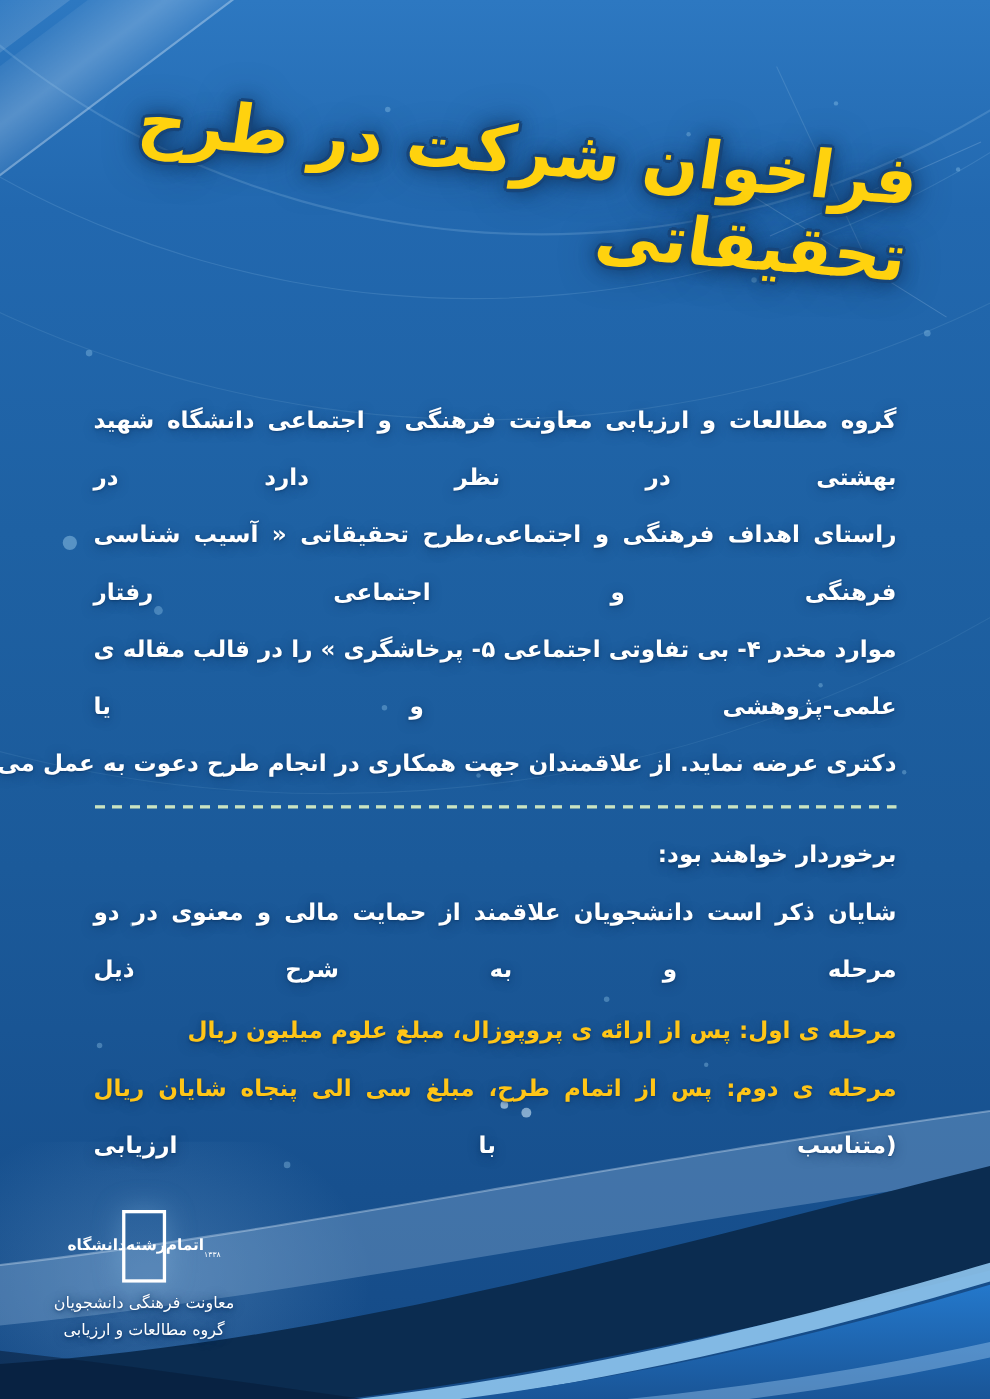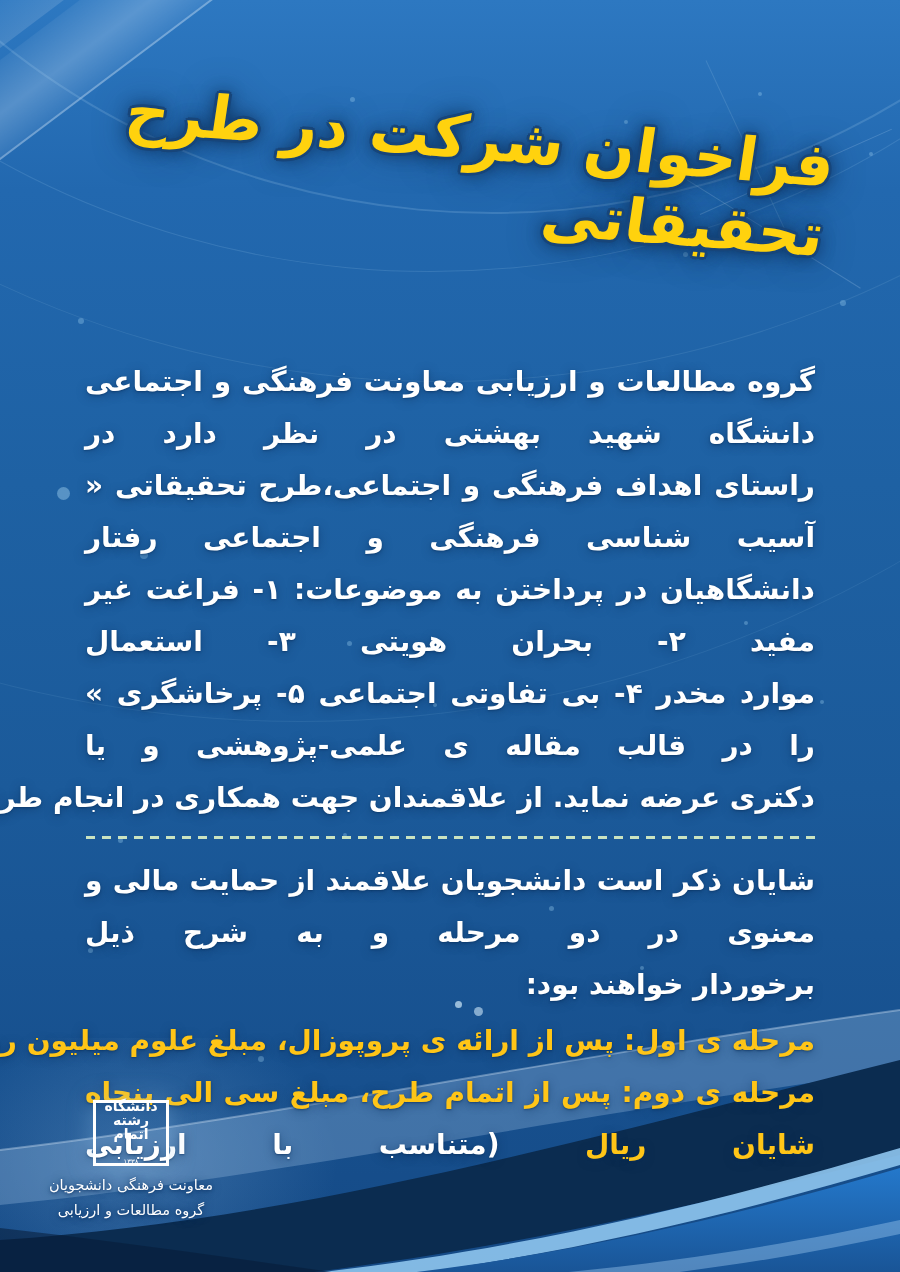--- a/index.html
+++ b/index.html
@@ -29,34 +29,34 @@
   
   .title{position:absolute;top:86px;left:70px;right:70px;height:170px;z-index:5;
     display:flex;align-items:center;justify-content:center;direction:rtl;
     transform:rotate(4.5deg) skewX(-4deg);
     font-size:60px;font-weight:bold;color:#ffd20e;letter-spacing:-1px;
     text-shadow:-3px 0 0 #17457a,3px 0 0 #17457a,0 -3px 0 #17457a,0 3px 0 #17457a,
       -2px -2px 0 #17457a,2px -2px 0 #17457a,-2px 2px 0 #17457a,2px 2px 0 #17457a,
       0 0 16px rgba(10,42,82,.95),0 0 34px rgba(10,42,82,.7);}
   
   .content{position:absolute;left:85px;right:85px;top:356px;z-index:5;direction:rtl;color:#fff;font-weight:bold;}
-  .line{font-size:28px;line-height:52px;white-space:nowrap;
+  .line{font-size:21px;line-height:52px;white-space:nowrap;
     text-shadow:0 1px 2px rgba(10,45,90,.55),0 2px 10px rgba(10,45,90,.5);}
   .jline{white-space:normal;text-align:justify;text-align-last:justify;}
   .rline{text-align:right;}
   .divider{height:3px;background:repeating-linear-gradient(to left,#d9efc4 0 9px,transparent 9px 16px);
     opacity:.92;}
   .div1{margin-top:12px;}
   .support{margin-top:16px;}
   .stages{margin-top:4px;}
   .yellow{color:#ffc517;}
   
   .logo-wrap{position:absolute;left:26px;top:1100px;width:210px;z-index:6;text-align:center;color:#fff;}
-  .logo-frame{margin:0 auto;width:76px;height:66px;border:3px solid #fff;box-sizing:border-box;
-    display:flex;flex-direction:column;align-items:center;justify-content:center;
+  .logo-frame{margin:0 auto;width:40px;height:66px;border:3px solid #fff;box-sizing:border-box;
+    display:flex;align-items:center;justify-content:center;
     box-shadow:0 0 26px rgba(140,190,230,.35);}
   .logo-word{font-size:14px;font-weight:bold;line-height:.98;letter-spacing:-1px;}
   .logo-year{font-size:7px;margin-top:16px;letter-spacing:1px;}
   .logo-caption{margin-top:7px;font-size:14.5px;line-height:1.72;direction:rtl;
     text-shadow:0 0 10px rgba(15,55,105,.95),0 1px 3px rgba(15,55,105,.85);}
 </style>
 </head>
 <body>
 
 <div class="poster">
@@ -110,30 +110,29 @@
     <path d="M300,300 C560,290 740,265 900,230 L900,244 C740,279 560,302 340,305 Z" fill="rgba(150,195,235,0.45)"></path>
     <path d="M0,238 C150,255 300,278 460,300 L0,300 Z" fill="rgba(8,28,55,0.55)"></path>
   </svg>
 
   <div class="title" dir="rtl">فراخوان شرکت در طرح تحقیقاتی</div>
 
   <div class="content">
     <div>
       <div class="line jline">گروه مطالعات و ارزیابی معاونت فرهنگی و اجتماعی دانشگاه شهید بهشتی در نظر دارد در</div>
       <div class="line jline">راستای اهداف فرهنگی و اجتماعی،طرح تحقیقاتی « آسیب شناسی فرهنگی و اجتماعی رفتار</div>
-      <div class="line jline">دانشگاهیان در پرداختن به موضوعات: ۱- فراغت غیر مفید ۲- بحران هویتی ۳- استعمال</div>
       <div class="line jline">موارد مخدر ۴- بی تفاوتی اجتماعی ۵- پرخاشگری » را در قالب مقاله ی علمی-پژوهشی و یا</div>
       <div class="line rline">دکتری عرضه نماید. از علاقمندان جهت همکاری در انجام طرح دعوت به عمل می آید.</div>
     </div>
 
     <div class="divider div1"></div>
 
     <div class="support">
+      <div class="line rline">برخوردار خواهند بود:</div>
       <div class="line jline">شایان ذکر است دانشجویان علاقمند از حمایت مالی و معنوی در دو مرحله و به شرح ذیل</div>
-      <div class="line rline">برخوردار خواهند بود:</div>
     </div>
 
     <div class="stages">
       <div class="line rline yellow">مرحله ی اول: پس از ارائه ی پروپوزال، مبلغ علوم میلیون ریال</div>
       <div class="line jline">
         <span class="yellow">مرحله ی دوم: پس از اتمام طرح، مبلغ سی الی پنجاه شایان ریال </span><span>(متناسب با ارزیابی</span>
       </div>
 
     </div>
 

